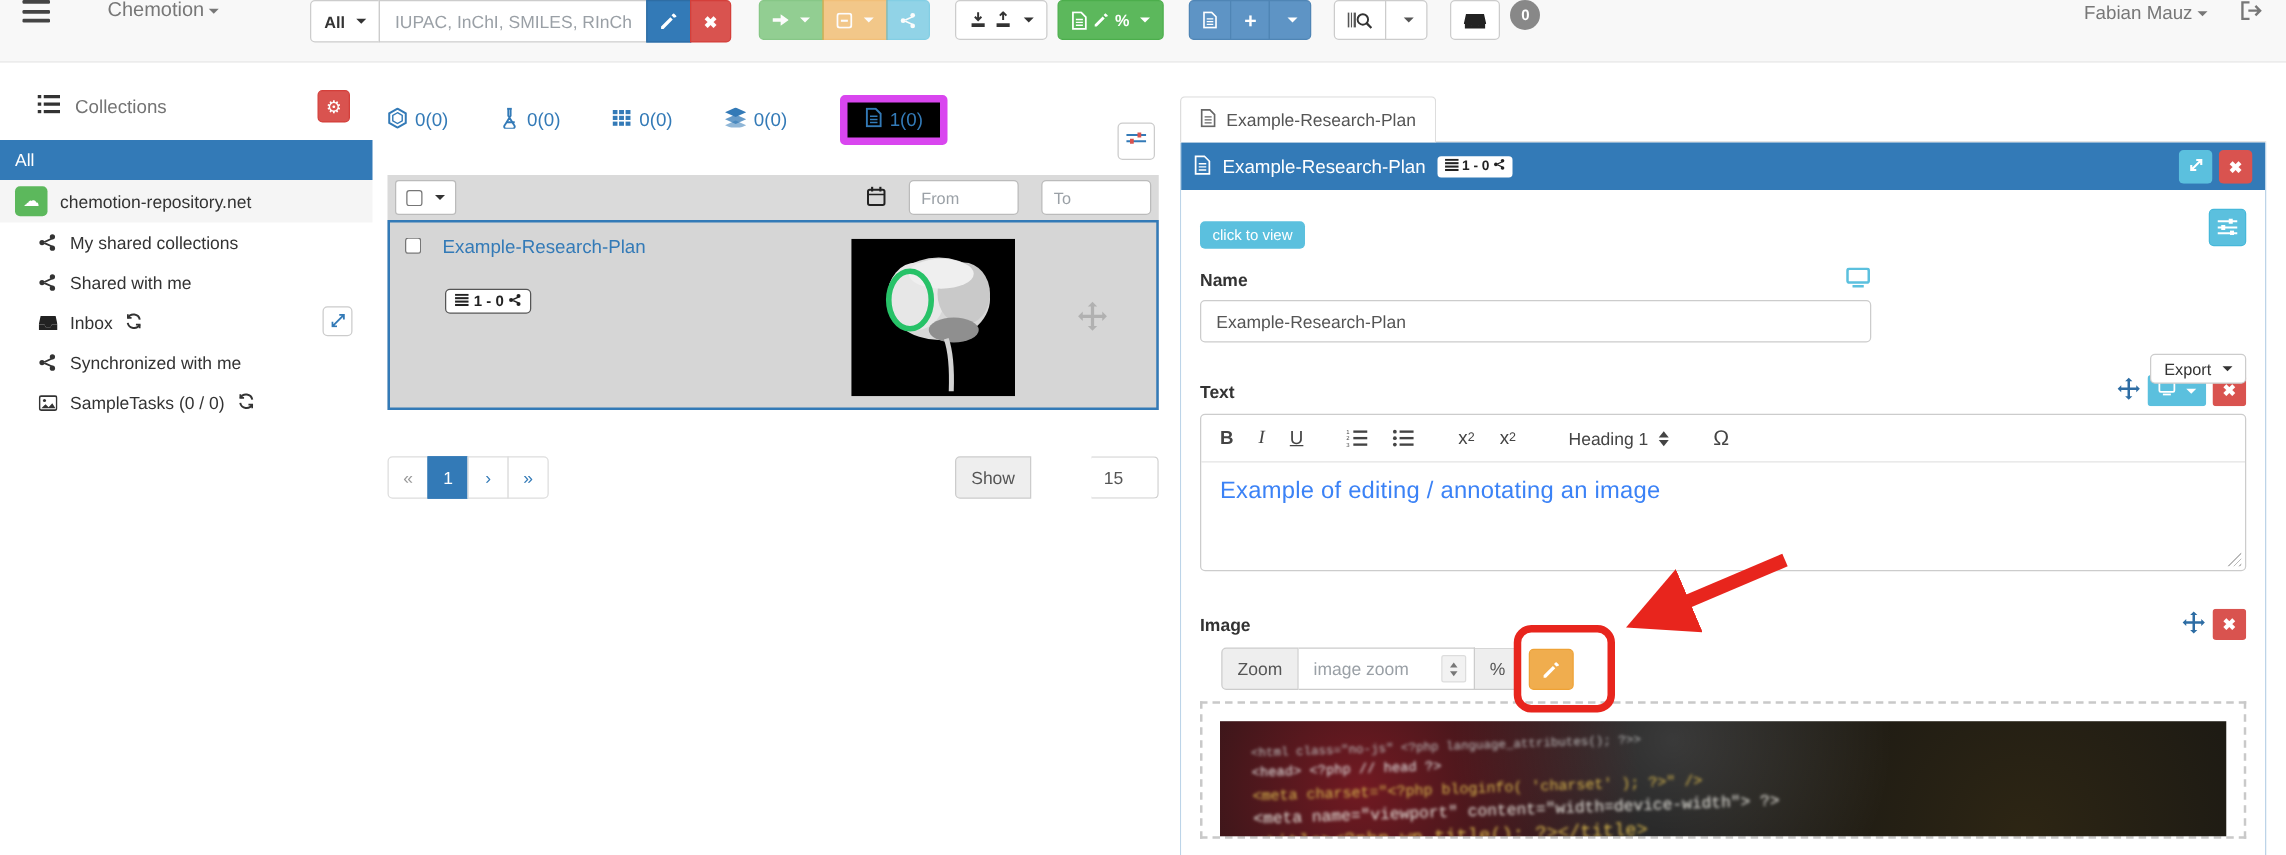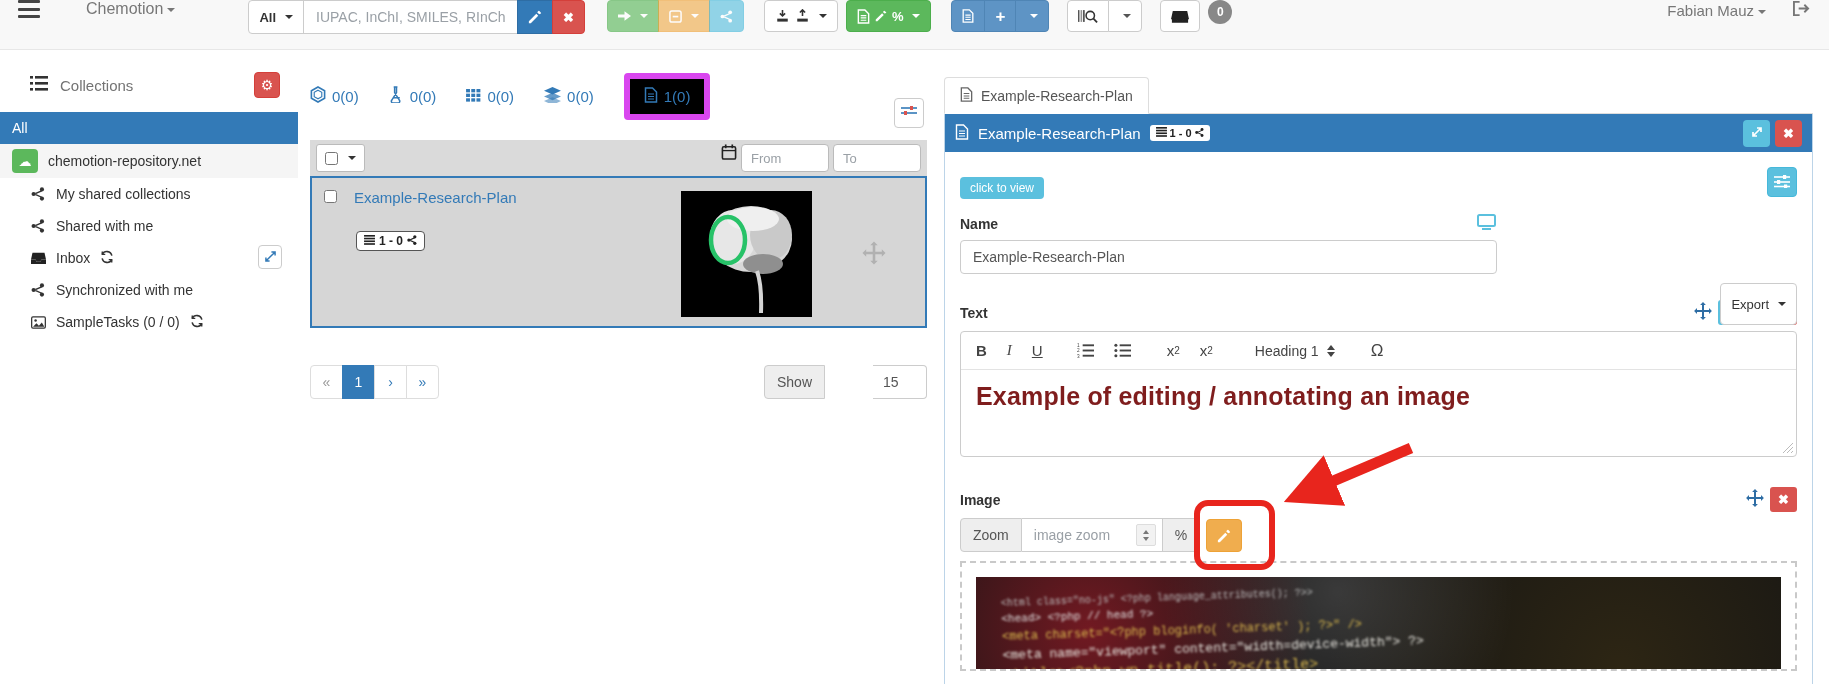--- a/index.html
+++ b/index.html
@@ -47,27 +47,27 @@
   .side-item { display:flex; align-items:center; gap:10px; padding:6px 18px 6px 30px; min-height:32px; cursor:pointer; color:#333; position:relative; }
   .side-item.active { background:#337ab7; color:#fff; padding-left:12px; }
   .side-item.repo { background:#f5f5f5; padding:5px 18px 5px 12px; }
   .cloud-chip { width:26px; height:24px; background:#5cb85c; border-radius:4px; color:#fff; display:inline-flex; align-items:center; justify-content:center; font-size:13px; }
   .side-icon { width:16px; display:inline-flex; justify-content:center; color:#333; flex:0 0 16px; }
   .refresh-btn { background:none; border:none; cursor:pointer; padding:0; display:inline-flex; color:#333; }
   .expand-mini { position:absolute; right:16px; top:3px; width:24px; height:24px; border:1px solid #ccc; border-radius:4px; background:#fff; display:flex; align-items:center; justify-content:center; cursor:pointer; }
 
   
   .middle { width:636px; flex:0 0 636px; position:relative; padding:0 7px 0 12px; }
-  .elements-bar { display:flex; align-items:center; gap:30px; margin-top:26px; height:40px; }
+  .elements-bar { display:flex; gap:42px; margin-top:26px; height:40px; }
   .el-filter { display:inline-flex; align-items:center; gap:6px; color:#337ab7; font-size:15px; cursor:pointer; }
   .el-filter.active { border:6px solid #d946ef; border-radius:4px; background:#000000; padding:8px 14px; }
   .sliders-btn { position:absolute; right:10px; top:48px; width:30px; height:30px; border:1px solid #ccc; border-radius:4px; background:#fff; display:flex; align-items:center; justify-content:center; cursor:pointer; }
   .list-toolbar { margin-top:24px; height:36px; background:#dadada; display:flex; align-items:center; padding:0 6px; }
   .check-dd { height:28px; background:#fff; border:1px solid #bbb; border-radius:3px; display:inline-flex; align-items:center; gap:6px; padding:0 8px; cursor:pointer; }
-  .toolbar-right { margin-left:auto; display:flex; gap:4px; }
+  .toolbar-right { margin-left:auto; display:flex; align-items:center; gap:18px; }
   .date-input { width:88px; height:28px; border:1px solid #bbb; border-radius:4px; padding:0 9px; font-size:13px; outline:none; }
   .list-row { border:2px solid #337ab7; background:#d6d6d6; height:152px; position:relative; cursor:pointer; }
   .list-row .row-check { position:absolute; left:12px; top:12px; }
   .row-title { position:absolute; left:42px; top:11px; color:#337ab7; font-size:15px; }
   .row-badge { position:absolute; left:44px; top:53px; background:#fff; border:1px solid #555; border-radius:4px; padding:2px 7px; font-size:12px; font-weight:bold; display:inline-flex; align-items:center; gap:4px; color:#222; }
   .thumb { position:absolute; left:369px; top:13px; }
   .move-ghost { position:absolute; right:38px; top:62px; opacity:.28; }
   .list-footer { display:flex; align-items:flex-start; margin-top:37px; }
   .pagination { display:inline-flex; }
   .page-btn { min-width:33px; height:34px; border:1px solid #ddd; background:#fff; color:#337ab7; display:inline-flex; align-items:center; justify-content:center; padding:0 10px; margin-left:-1px; cursor:pointer; font-size:14px; }
@@ -91,40 +91,40 @@
   .sq-btn { width:27px; height:27px; border-radius:4px; border:1px solid transparent; display:inline-flex; align-items:center; justify-content:center; cursor:pointer; color:#fff; font-size:12px; }
   .det-body { position:relative; padding:15px; background:#fff; min-height:493px; }
   .body-sliders { position:absolute; top:15px; right:15px; width:30px; height:30px; background:#5bc0de; border:1px solid #46b8da; border-radius:4px; display:flex; align-items:center; justify-content:center; cursor:pointer; }
   .nav-tabs { display:flex; border-bottom:1px solid #ddd; margin-top:8px; margin-right:58px; }
   .nav-tab { padding:9px 16px; color:#337ab7; cursor:pointer; font-size:14px; }
   .nav-tab.active { border:1px solid #ddd; border-bottom:1px solid #fff; border-radius:4px 4px 0 0; background:#fff; color:#555; margin-bottom:-1px; }
   .ctv-badge { display:inline-block; margin-top:10px; background:#5bc0de; color:#fff; border-radius:4px; padding:4px 10px; font-size:12px; }
   .field-label { font-weight:bold; font-size:14px; color:#333; }
   .name-row { margin-top:15px; width:537px; display:flex; align-items:center; justify-content:space-between; }
   .name-input { margin-top:6px; width:537px; height:34px; border:1px solid #ccc; border-radius:4px; padding:0 12px; font-size:14px; color:#555; outline:none; display:block; }
-  .export-btn { position:absolute; right:15px; top:131px; height:42px; }
+  .export-btn { position:absolute; right:15px; top:131px; height:24px; }
   .sec-head { margin-top:26px; display:flex; align-items:center; }
   .sec-tools { margin-left:auto; display:flex; align-items:center; gap:5px; }
   .mini-btn { height:25px; border-radius:3px; display:inline-flex; align-items:center; justify-content:center; gap:4px; padding:0 7px; cursor:pointer; border:1px solid transparent; color:#fff; font-size:11px; }
   .editor { border:1px solid #ccc; border-radius:4px; margin-top:6px; position:relative; }
   .ed-toolbar { display:flex; align-items:center; gap:20px; padding:10px 15px; border-bottom:1px solid #e3e3e3; color:#444; }
   .ed-btn { cursor:pointer; font-size:15px; display:inline-flex; align-items:center; line-height:1; }
   .ed-b { font-weight:bold; }
   .ed-i { font-style:italic; font-family:"Liberation Serif","DejaVu Serif",serif; }
   .ed-u { text-decoration:underline; }
   .ed-sel { display:inline-flex; align-items:center; gap:8px; color:#444; cursor:pointer; font-size:14px; }
   .updown { display:inline-flex; flex-direction:column; gap:2px; }
   .updown i { width:0; height:0; border-left:4px solid transparent; border-right:4px solid transparent; display:block; }
   .updown .up { border-bottom:5px solid #444; }
   .updown .dn { border-top:5px solid #444; }
   .ed-content { padding:12px 15px 28px; min-height:86px; }
-  .ed-content h1 { font-size:25px; font-weight:bold; color:#7f1d1d; letter-spacing:.2px; }
+  .ed-content h1 { font-size:19px; font-weight:normal; color:#3b82f6; letter-spacing:.2px; }
   .resize-corner { position:absolute; right:3px; bottom:3px; width:11px; height:11px; background:
      linear-gradient(135deg, transparent 0 50%, #bbb 50% 55%, transparent 55% 70%, #bbb 70% 75%, transparent 75% 90%, #bbb 90% 95%, transparent 95%); }
-  .image-controls { margin-top:6px; position:relative; display:flex; align-items:flex-end; height:34px; }
+  .image-controls { margin-top:6px; position:relative; display:flex; align-items:flex-end; height:34px;margin-left:17px; }
   .zoom-grp { display:inline-flex; height:34px; }
   .zoom-grp .addon:first-child { border-radius:4px 0 0 4px; }
   .zoom-input-wrap { position:relative; }
   .zoom-input { width:141px; height:34px; border:1px solid #ccc; border-left:none; padding:0 34px 0 12px; font-size:14px; outline:none; }
   .spinner { position:absolute; right:7px; top:6px; width:20px; height:22px; background:#f2f2f2; border:1px solid #ddd; border-radius:2px; display:flex; flex-direction:column; align-items:center; justify-content:center; gap:3px; cursor:pointer; }
   .spinner i { width:0; height:0; border-left:3.5px solid transparent; border-right:3.5px solid transparent; display:block; }
   .spinner .up { border-bottom:4px solid #777; }
   .spinner .dn { border-top:4px solid #777; }
   .pct-addon { border-left:none; border-radius:0 4px 4px 0; }
   .pencil-btn { width:36px; height:33px; margin-left:6px; }

